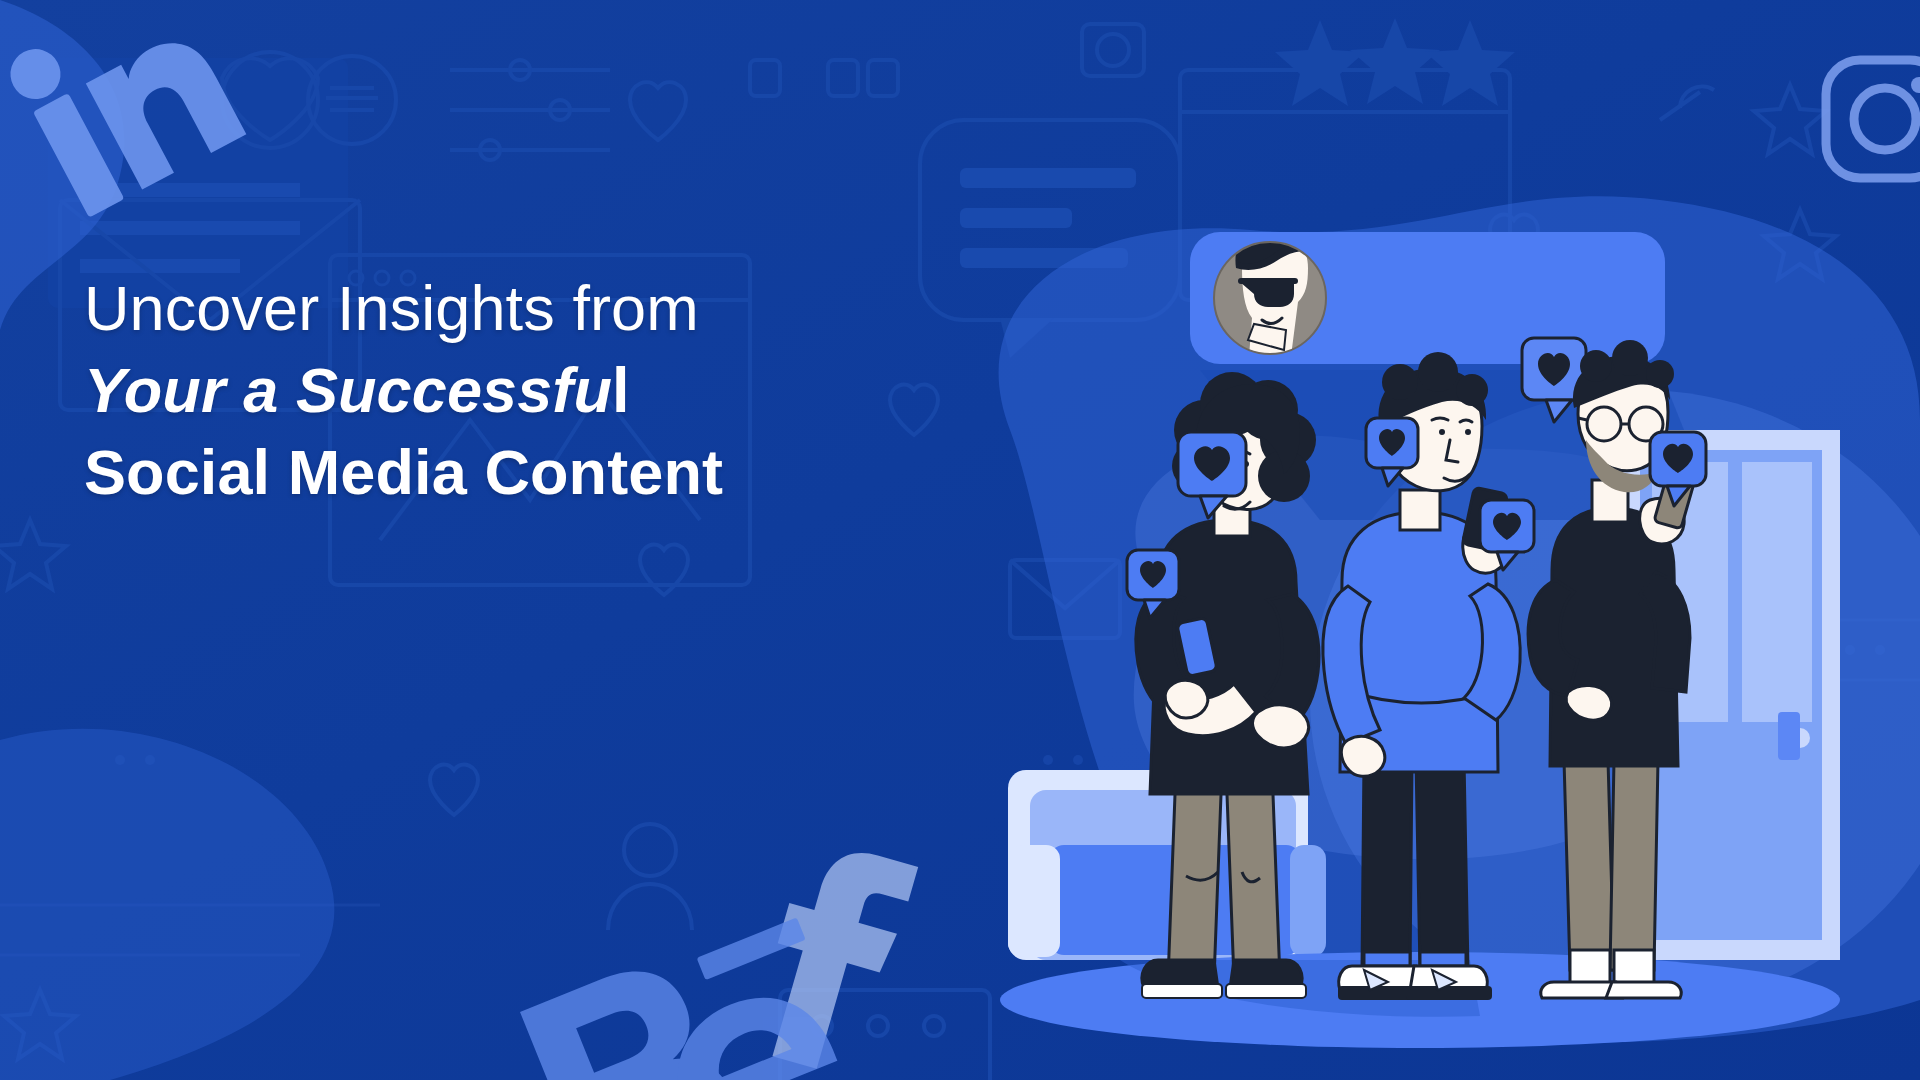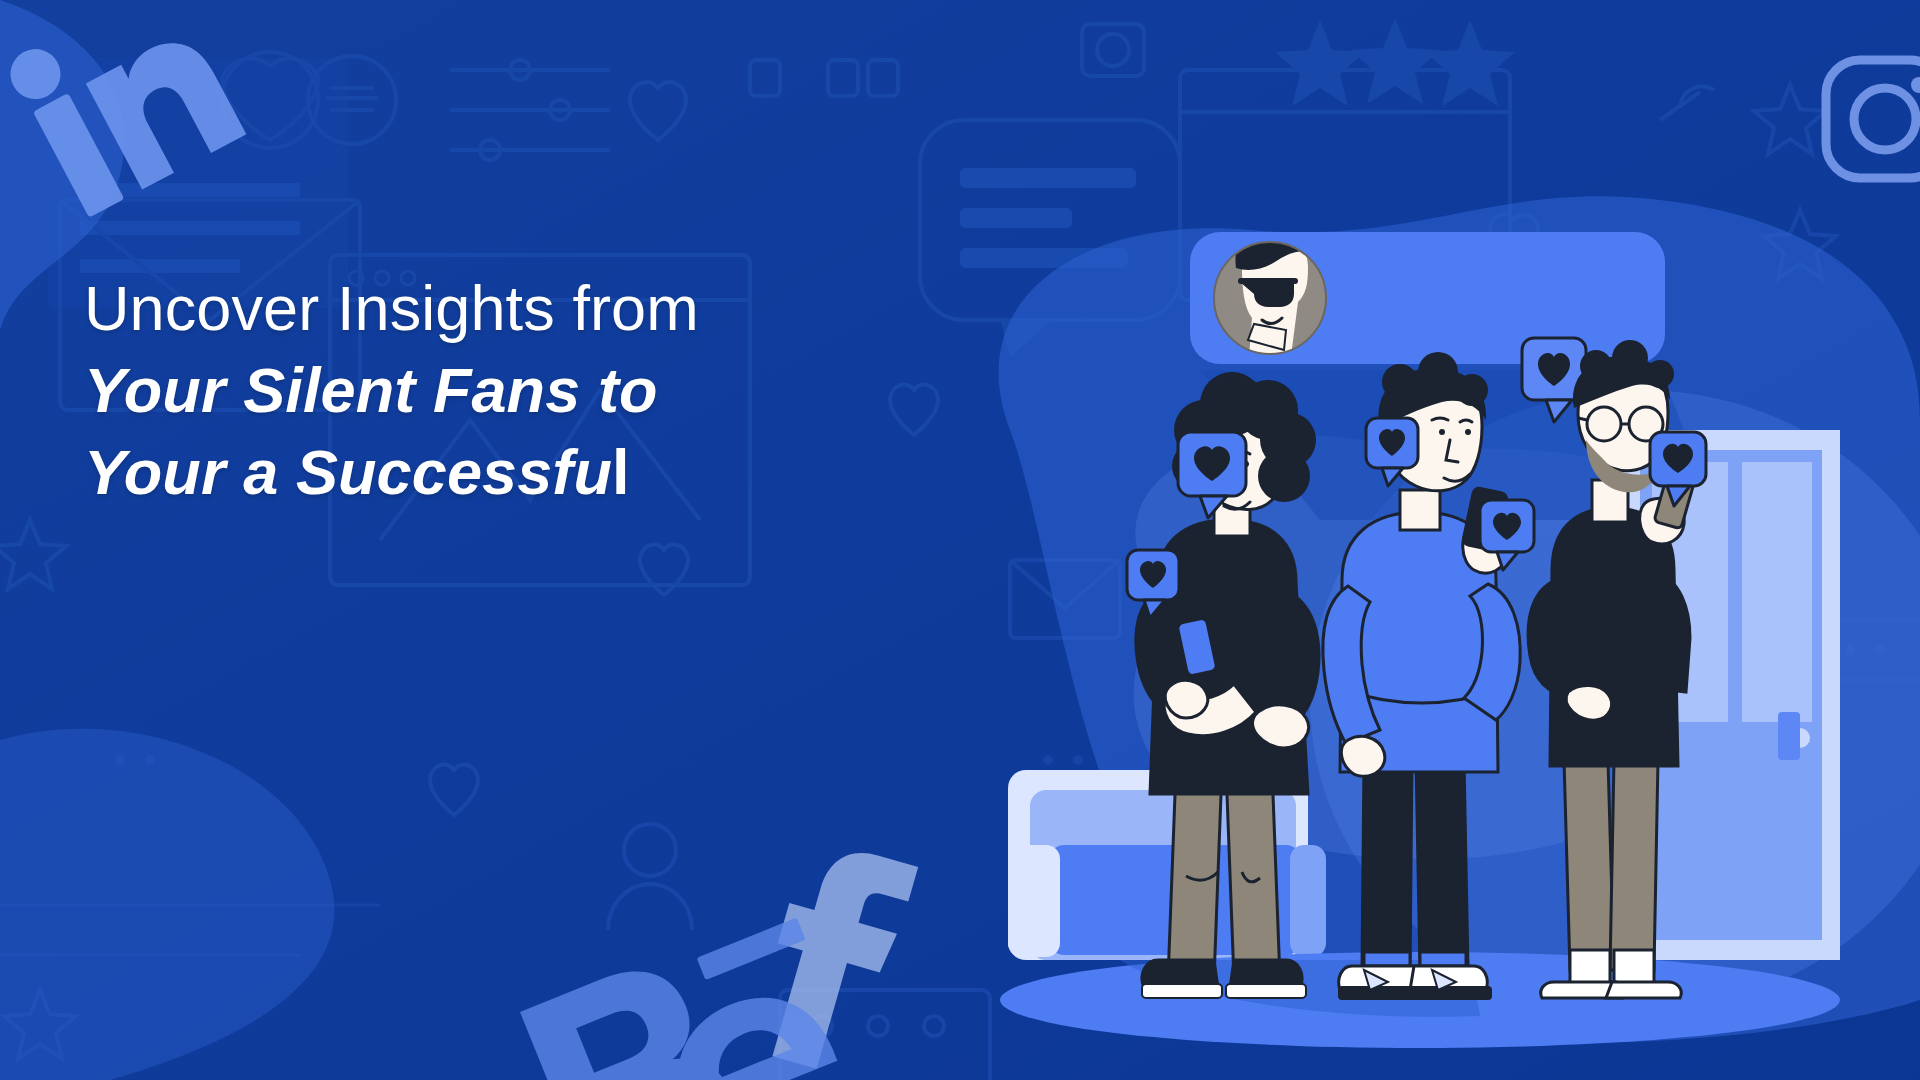--- a/index.html
+++ b/index.html
@@ -479,17 +479,17 @@
             <path d="M1667,486 l7,20 l16,-20 z" fill="#4d7cf3" stroke="#1b2230" stroke-width="3" stroke-linejoin="round"></path>
             <path d="M1663,454 c0,-9 11,-14 15,-7 c4,-7 15,-2 15,7 c0,10 -15,19 -15,19 s-15,-9 -15,-19 z" fill="#1b2230"></path>
           </g>
         </g>
       </g>
     </svg>
   </div>
 
   <div id="headline">
     <span class="hl-line hl-1">Uncover Insights from</span>
-    <span class="hl-line hl-2">Your Silent Fans to</span>
     <span class="hl-line hl-3"><span>Your a Successfu</span><span class="upright">l</span></span>
+    <span class="hl-line hl-4">Social Media Content</span>
   </div>
 
 </div>
 
 </body></html>

